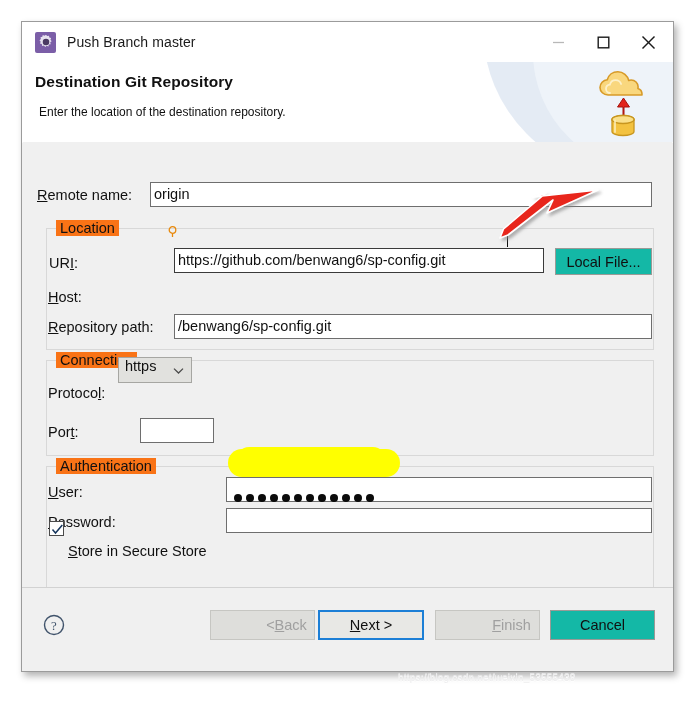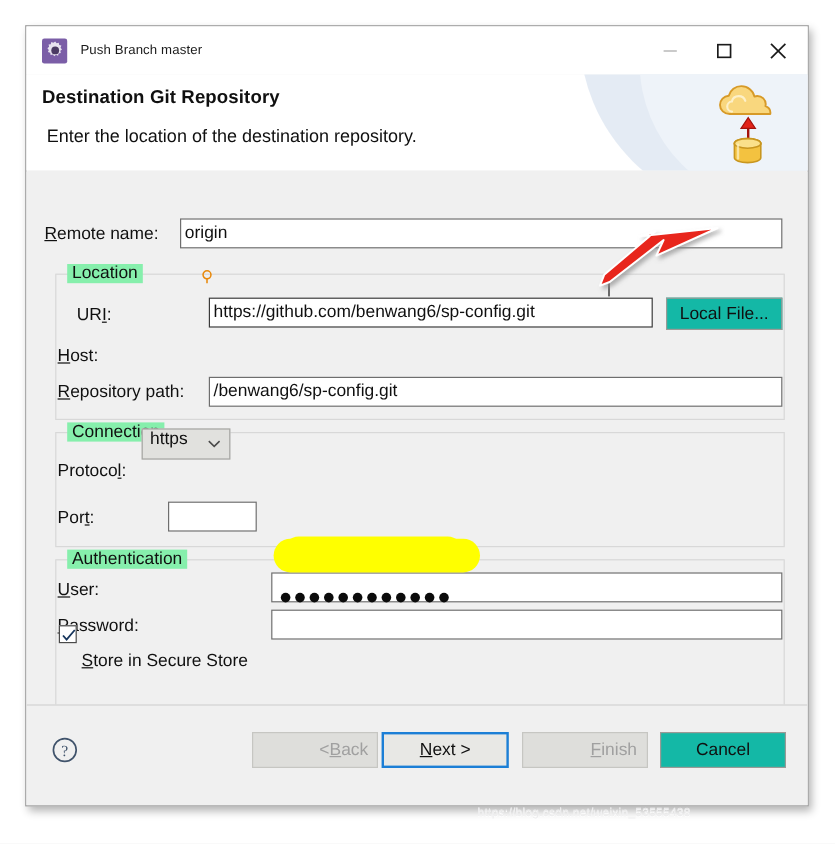--- a/index.html
+++ b/index.html
@@ -33,21 +33,21 @@
     width:21px;height:21px;margin-left:13px;margin-right:11px;
     background:#7b5ea7;
     border-radius:2px;
     position:relative;flex:0 0 auto;
   }
   #title-icon .gear{
     position:absolute;left:50%;top:50%;transform:translate(-50%,-50%);
     width:17px;height:17px;
   }
   #title-text{
-    font-size:11px;color:#1a1a1a;letter-spacing:.1px;
+    font-size:14px;color:#1a1a1a;letter-spacing:.1px;
     white-space:nowrap;
   }
   .wctrl{
     width:45px;height:40px;display:flex;align-items:center;justify-content:center;
     flex:0 0 auto;
   }
   #wctrls{position:absolute;right:2px;top:0;display:flex;}
   .wctrl svg{display:block;}
 
   
@@ -67,21 +67,21 @@
     background:#eef3f9;
     border-radius:0 0 0 130px;
   }
   #banner-title{
     position:absolute;left:13px;top:11px;
     font-size:15.5px;font-weight:bold;color:#101010;
     letter-spacing:.1px;
   }
   #banner-sub{
     position:absolute;left:17px;top:43px;
-    font-size:15px;color:#101010;
+    font-size:12px;color:#101010;
   }
   #banner-icon{
     position:absolute;right:17px;top:5px;width:66px;height:72px;
   }
 
   
   #content{
     position:absolute;left:0;top:121px;right:0;bottom:83px;
     background:#f0f0f0;
   }
@@ -111,21 +111,21 @@
   
   .group{
     position:absolute;
     border:1px solid #d8d8d8;
     box-sizing:border-box;
     background:transparent;
   }
   .group-title{
     position:absolute;
     font-size:14.5px;color:#101010;
-    background:#86efac;
+    background:#f97316;
     padding:0 4px;
     white-space:nowrap;
   }
 
   
   .btn{
     position:absolute;
     background:#14b8a6;
     border:1px solid #9a9a96;
     box-sizing:border-box;
@@ -276,21 +276,21 @@
   </div>
 
   <div id="content">
 
     <div class="lbl" style="left:15px;top:44px;"><u>R</u>emote name:</div>
     <div class="tfield" style="left:128px;top:39px;width:502px;">origin</div>
 
     <div class="group" style="left:24px;top:85px;width:608px;height:122px;"></div>
     <div class="group-title" style="left:34px;top:77px;">Location</div>
 
-    <div class="lbl" style="left:26px;top:112px;padding-left:16px;">UR<u>I</u>:</div>
+    <div class="lbl" style="left:11px;top:112px;padding-left:16px;">UR<u>I</u>:</div>
     <div class="tfield focused" style="left:152px;top:105px;width:370px;">https://github.com/benwang6/sp-config.git</div>
 
     <div class="btn" style="left:533px;top:105px;width:97px;height:27px;">Local File...</div>
 
     <div class="lbl" style="left:26px;top:146px;"><u>H</u>ost:</div>
 
     <div class="lbl" style="left:26px;top:176px;"><u>R</u>epository path:</div>
     <div class="tfield" style="left:152px;top:171px;width:478px;">/benwang6/sp-config.git</div>
 
     <div class="group" style="left:24px;top:217px;width:608px;height:96px;"></div>

